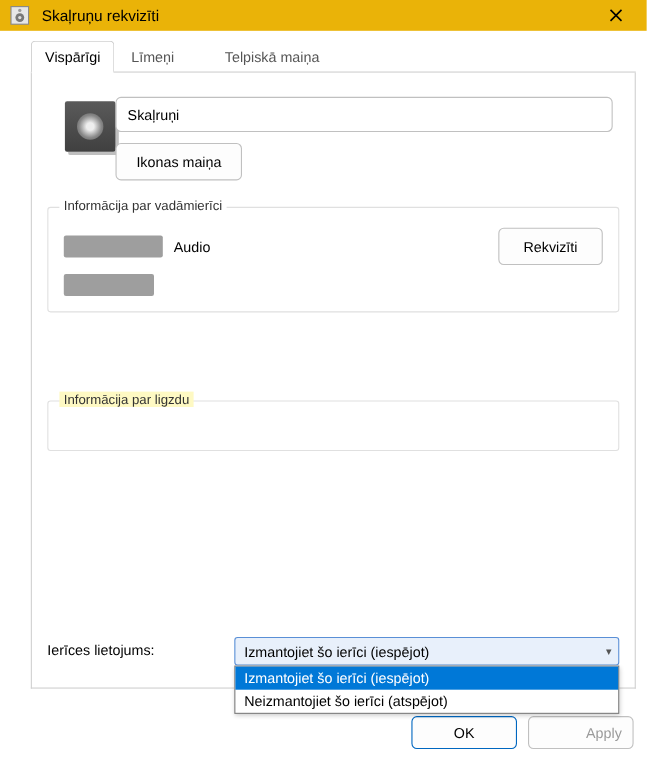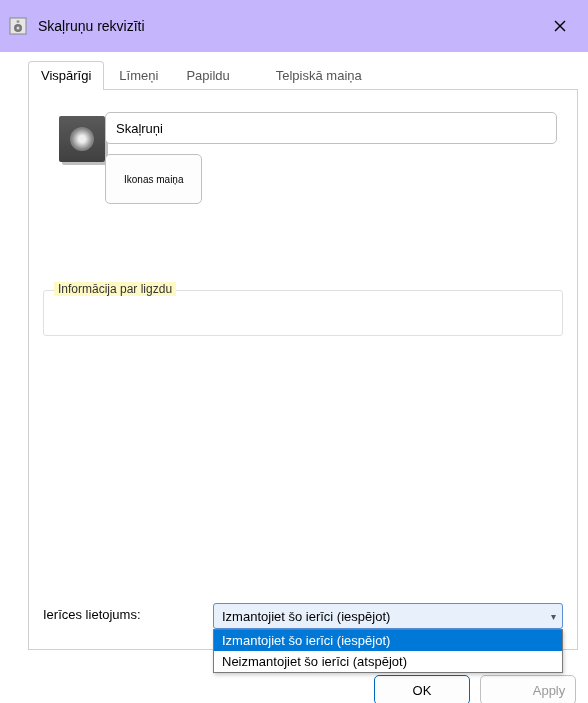--- a/index.html
+++ b/index.html
@@ -7,22 +7,22 @@
   body {
     font-family: "Segoe UI", Tahoma, sans-serif;
     font-size: 13px;
     width: 588px;
     height: 703px;
     background: #fff;
     color: #000;
     overflow: hidden;
   }
   .titlebar {
-    height: 52px;
-    background: #c4b5fd;
+    height: 28px;
+    background: #eab308;
     display: flex;
     align-items: center;
     padding: 0 8px;
     color: #000;
   }
   .titlebar-icon {
     width: 20px; height: 20px;
     margin-right: 10px;
     display: flex; align-items: center; justify-content: center;
   }
@@ -110,27 +110,27 @@
     height: 32px;
     border: 1px solid #c0c0c0;
     border-radius: 5px;
     padding: 0 10px;
     font-family: inherit;
     font-size: 13px;
     outline: none;
   }
   .change-icon-btn {
     margin-top: 10px;
-    height: 50px;
+    height: 34px;
     padding: 0 18px;
     border: 1px solid #c0c0c0;
     border-radius: 5px;
     background: #fdfdfd;
     font-family: inherit;
-    font-size: 10px;
+    font-size: 13px;
     cursor: pointer;
   }
   .groupbox {
     margin-top: 18px;
     border: 1px solid #e0e0e0;
     border-radius: 3px;
     position: relative;
     padding: 18px 14px 14px 14px;
   }
   .groupbox-title {
@@ -307,37 +307,47 @@
     </svg>
   </div>
 </div>
 
 <div class="content" style="position:relative; height:663px;margin-left:18px;">
 
   <div class="tabstrip">
     <div class="baseline"></div>
     <div class="tab active">Vispārīgi</div>
     <div class="tab">Līmeņi</div>
-    <div class="tab">Papildu</div>
     <div class="tab" style="margin-left:18px;">Telpiskā maiņa</div>
   </div>
 
   <div class="tabpanel">
 
     <div class="top-row">
       <div class="device-icon">
         <div class="cone"></div>
       </div>
       <div class="name-col">
         <input class="name-input" type="text" value="Skaļruņi" style="">
         <br>
         <button class="change-icon-btn">Ikonas maiņa</button>
       </div>
     </div>
 
+    <div class="groupbox">
+      <div class="groupbox-title">Informācija par vadāmierīci</div>
+      <div class="ctrl-row">
+        <div class="redact-block ctrl-line1"></div>
+        <span class="ctrl-text">Audio</span>
+        <button class="props-btn">Rekvizīti</button>
+      </div>
+      <div class="ctrl-row">
+        <div class="redact-block ctrl-line2"></div>
+      </div>
+    </div>
 
     <div class="groupbox jack-group" style="border-color:#e0e0e0;">
       <div class="jack-title">Informācija par ligzdu</div>
     </div>
 
     <div class="usage-row">
       <div class="usage-label">Ierīces lietojums:</div>
       <div class="usage-select-wrap">
         <div class="usage-select-closed">
           <span>Izmantojiet šo ierīci (iespējot)</span>

